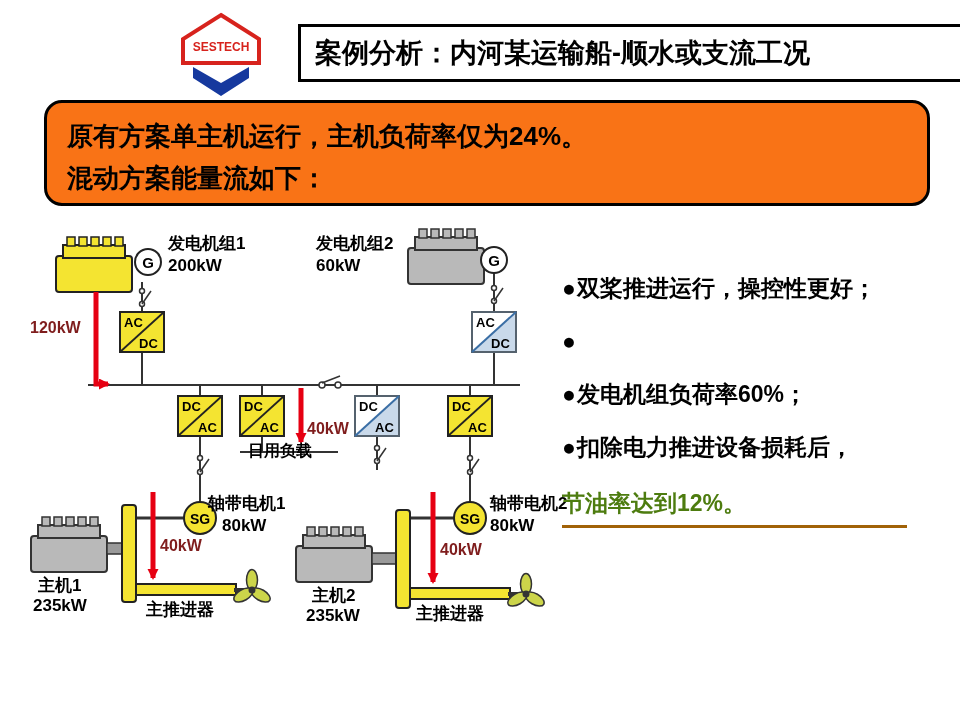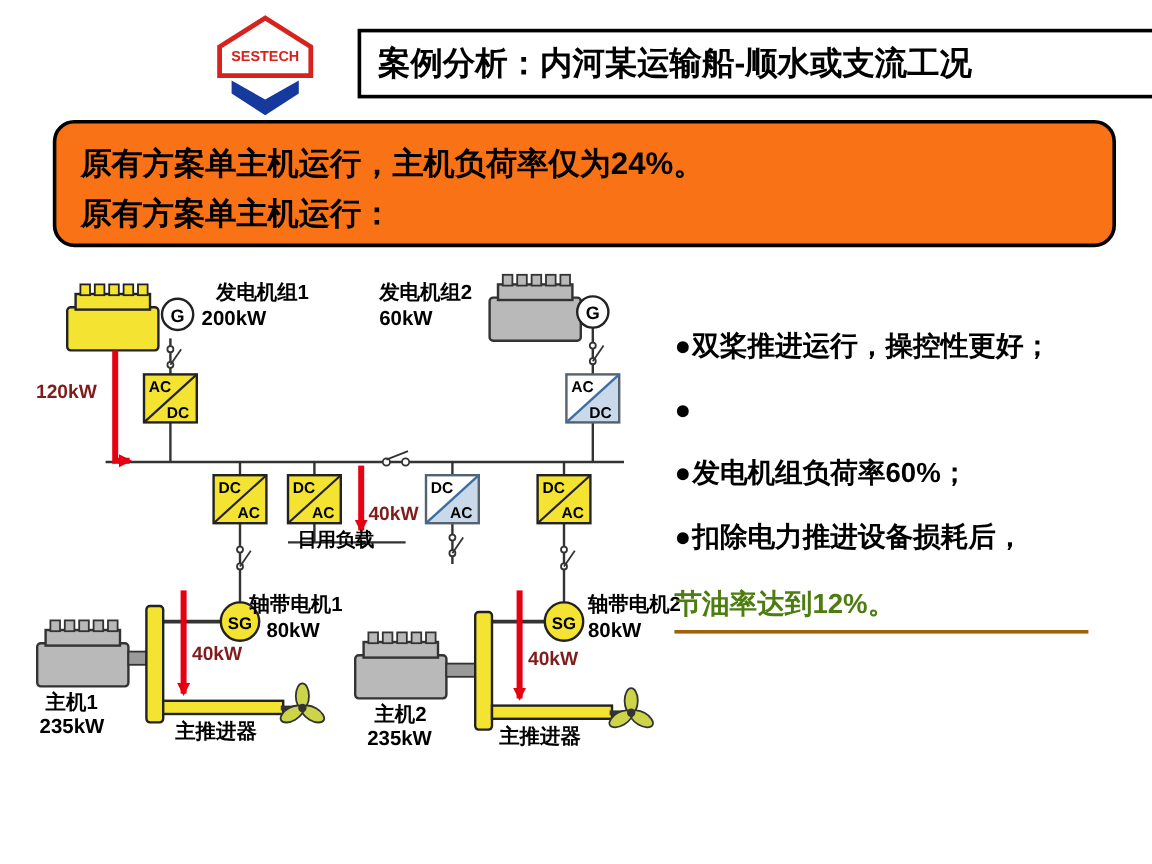--- a/index.html
+++ b/index.html
@@ -53,21 +53,21 @@
     <text x="41" y="39" text-anchor="middle" font-size="12" font-weight="bold" fill="#d7231d" font-family="Liberation Sans, DejaVu Sans, sans-serif">SESTECH</text>
     <path d="M13 55 L41 71 L69 55 L69 66 L41 84 L13 66 Z" fill="#16399e"></path>
   </svg>
 
   <div class="title-box">
     <span>案例分析：内河某运输船-顺水或支流工况</span>
   </div>
 
   <div class="info-box">
     <div class="line">原有方案单主机运行，主机负荷率仅为24%。</div>
-    <div class="line">原有方案单主机运行：</div>
+    <div class="line">混动方案能量流如下：</div>
   </div>
 
   <svg class="diagram-svg" width="960" height="720" viewBox="0 0 960 720">
     <defs>
       <marker id="arr" markerUnits="userSpaceOnUse" markerWidth="16" markerHeight="14" refX="9" refY="5.5" orient="auto">
         <path d="M0,0 L11,5.5 L0,11 Z" fill="#e60012"></path>
       </marker>
     </defs>
 
     <g stroke="#333" stroke-width="2" fill="none">
@@ -239,21 +239,21 @@
     </g>
 
     <g stroke="#e60012" stroke-width="5" fill="none">
       <polyline points="96,292 96,384 108,384" marker-end="url(#arr)"></polyline>
       <line x1="301" y1="388" x2="301" y2="442" marker-end="url(#arr)"></line>
       <line x1="153" y1="492" x2="153" y2="578" marker-end="url(#arr)"></line>
       <line x1="433" y1="492" x2="433" y2="582" marker-end="url(#arr)"></line>
     </g>
   </svg>
 
-  <div class="lbl" style="left:180px; top:234px;">发电机组1</div>
+  <div class="lbl" style="left:168px; top:234px;">发电机组1</div>
   <div class="lbl" style="left:168px; top:256px;">200kW</div>
   <div class="lbl" style="left:316px; top:234px;">发电机组2</div>
   <div class="lbl" style="left:316px; top:256px;">60kW</div>
 
   <div class="lbl red" style="left:30px; top:318px;">120kW</div>
   <div class="lbl red" style="left:307px; top:419px;">40kW</div>
   <div class="lbl small" style="left:248px; top:441px;">日用负载</div>
 
   <div class="lbl" style="left:208px; top:494px;">轴带电机1</div>
   <div class="lbl" style="left:222px; top:516px;">80kW</div>

